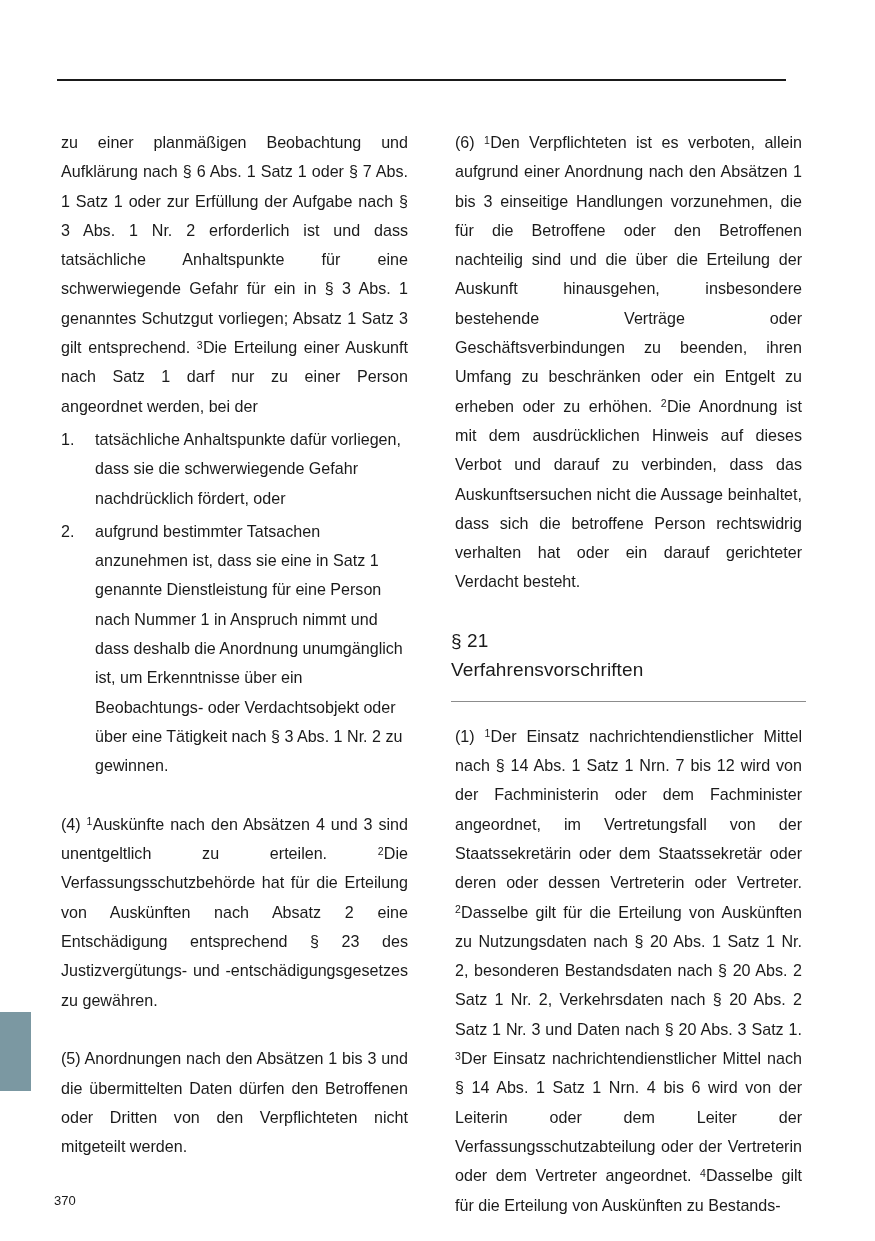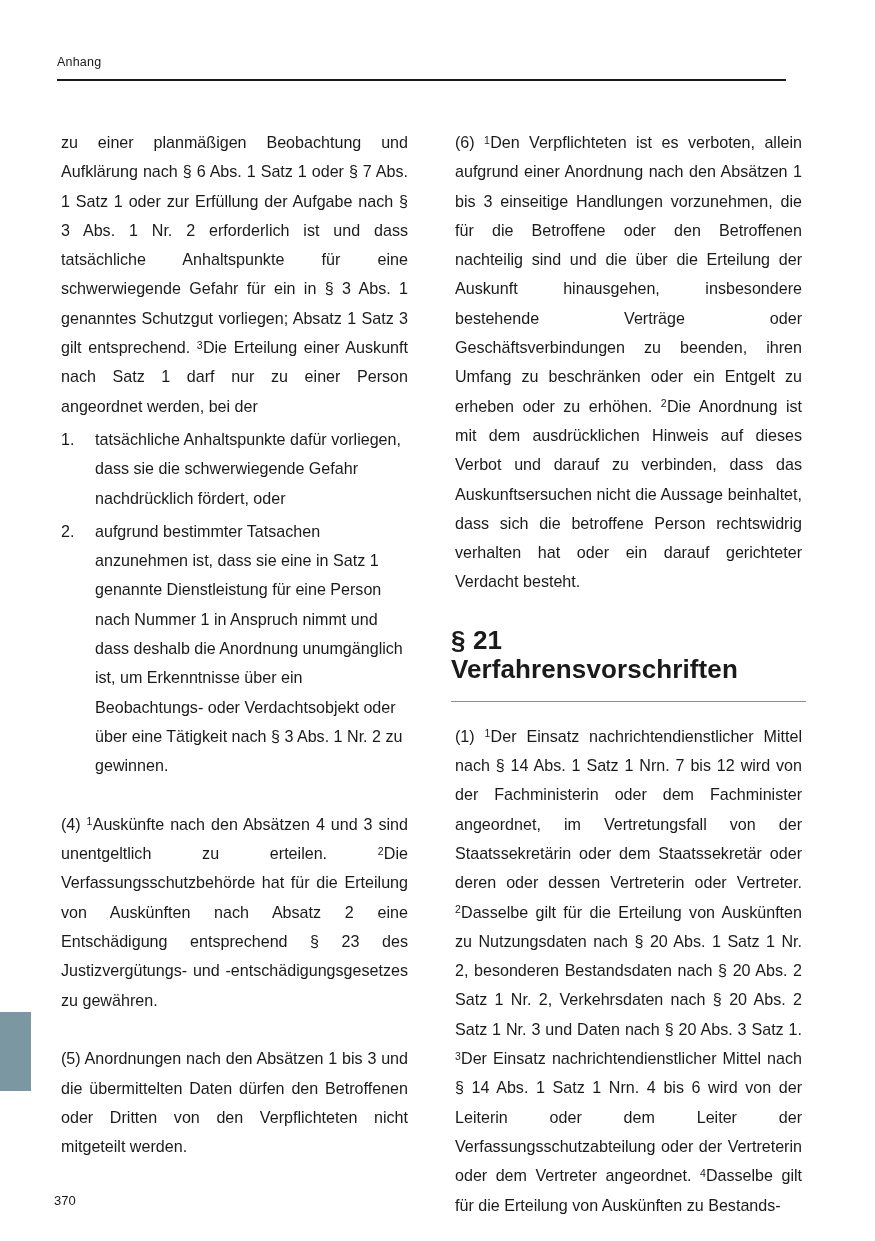--- a/index.html
+++ b/index.html
@@ -111,23 +111,23 @@
   }
 
   
   .section-heading {
     margin-top: 29px;
     margin-bottom: 0;
   }
   .section-heading .sec-num,
   .section-heading .sec-title {
     display: block;
-    font-size: 26px;
+    font-size: 19px;
     line-height: 29px;
-    font-weight: 700;
+    font-weight: 400;
     color: #1a1a1a;
     letter-spacing: 0.1px;
   }
   .heading-rule {
     margin-top: 17px;
     margin-bottom: 20px;
     width: 355px;
     height: 1px;
     background: #8c8c8c;
   }
@@ -137,23 +137,20 @@
     vertical-align: 0.42em;
     line-height: 0;
     margin-right: 0.2px;
   }
 </style>
 </head>
 <body>
 
 <div class="page">
 
-  <div class="running-head">
-    <div class="running-head-label">Anhang</div>
-  </div>
   <div class="head-rule" style="background: rgb(26, 26, 26);"></div>
 
   <div class="thumb-tab" style="background: rgb(123, 152, 162);"></div>
 
   <div class="folio">370</div>
 
   <div class="columns">
 
     <div class="col col-left">
 

